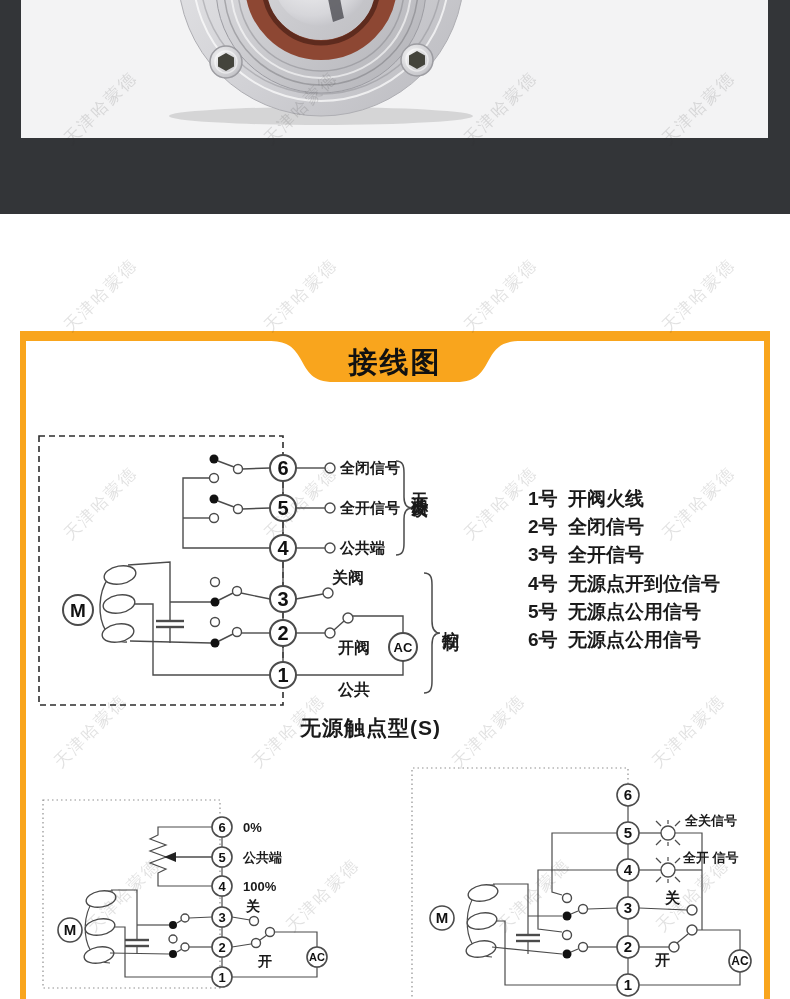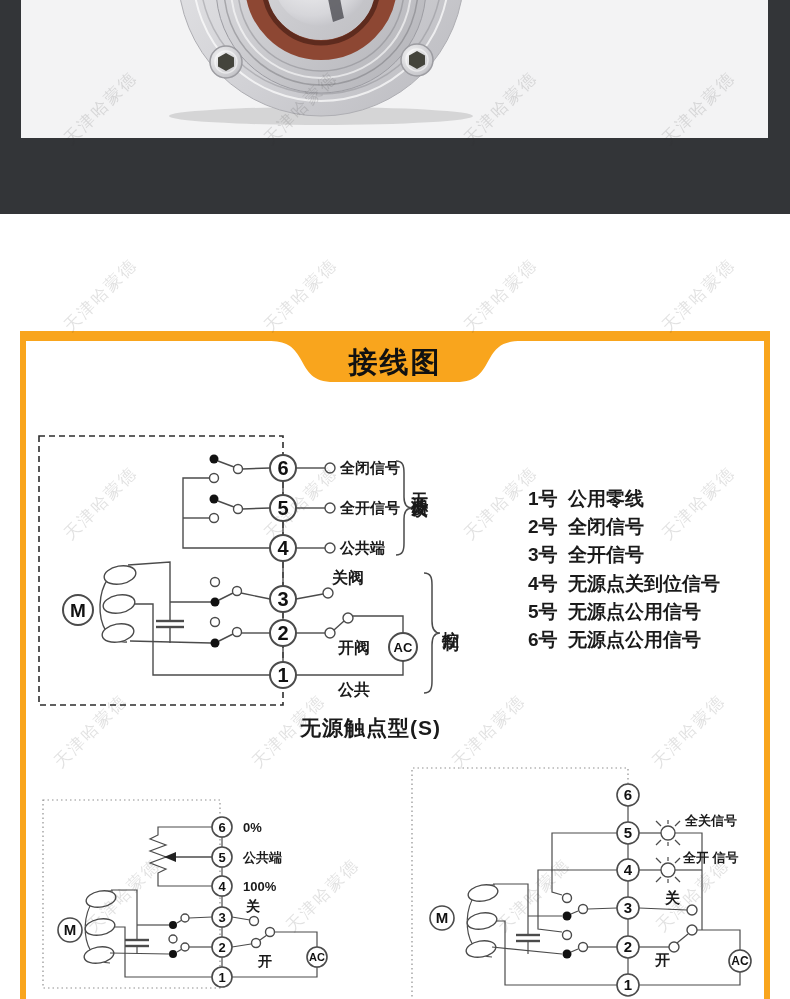--- a/index.html
+++ b/index.html
@@ -203,24 +203,24 @@
         <text class="tnum" font-size="20" x="253" y="181" text-anchor="middle">3</text>
         <text class="tnum" font-size="20" x="253" y="215" text-anchor="middle">2</text>
         <text class="tnum" font-size="20" x="253" y="257" text-anchor="middle">1</text>
       </g>
     </svg>
 
     <div class="vlabel" style="left:385px;top:148px;">无源反馈</div>
     <div class="vlabel" style="left:416px;top:286px;">控制</div>
 
     <div>
-      <div class="list-row" style="top:155px;"><span class="num">1号</span><span>公用零线</span></div>
+      <div class="list-row" style="top:155px;"><span class="num">1号</span><span>开阀火线</span></div>
       <div class="list-row" style="top:183px;"><span class="num">2号</span><span>全闭信号</span></div>
       <div class="list-row" style="top:211px;"><span class="num">3号</span><span>全开信号</span></div>
-      <div class="list-row" style="top:240px;"><span class="num">4号</span><span>无源点关到位信号</span></div>
+      <div class="list-row" style="top:240px;"><span class="num">4号</span><span>无源点开到位信号</span></div>
       <div class="list-row" style="top:268px;"><span class="num">5号</span><span>无源点公用信号</span></div>
       <div class="list-row" style="top:296px;"><span class="num">6号</span><span>无源点公用信号</span></div>
     </div>
 
     <div id="caption" style="top:383px;left:274px;">无源触点型(S)</div>
 
     <svg class="diag" style="left:4px;top:459px;" width="380" height="209" viewBox="0 0 380 209">
       <rect class="dotrect" x="13" y="10" width="177" height="188"></rect>
       <line class="wire2" x1="192" y1="37" x2="192" y2="187"></line>
 

